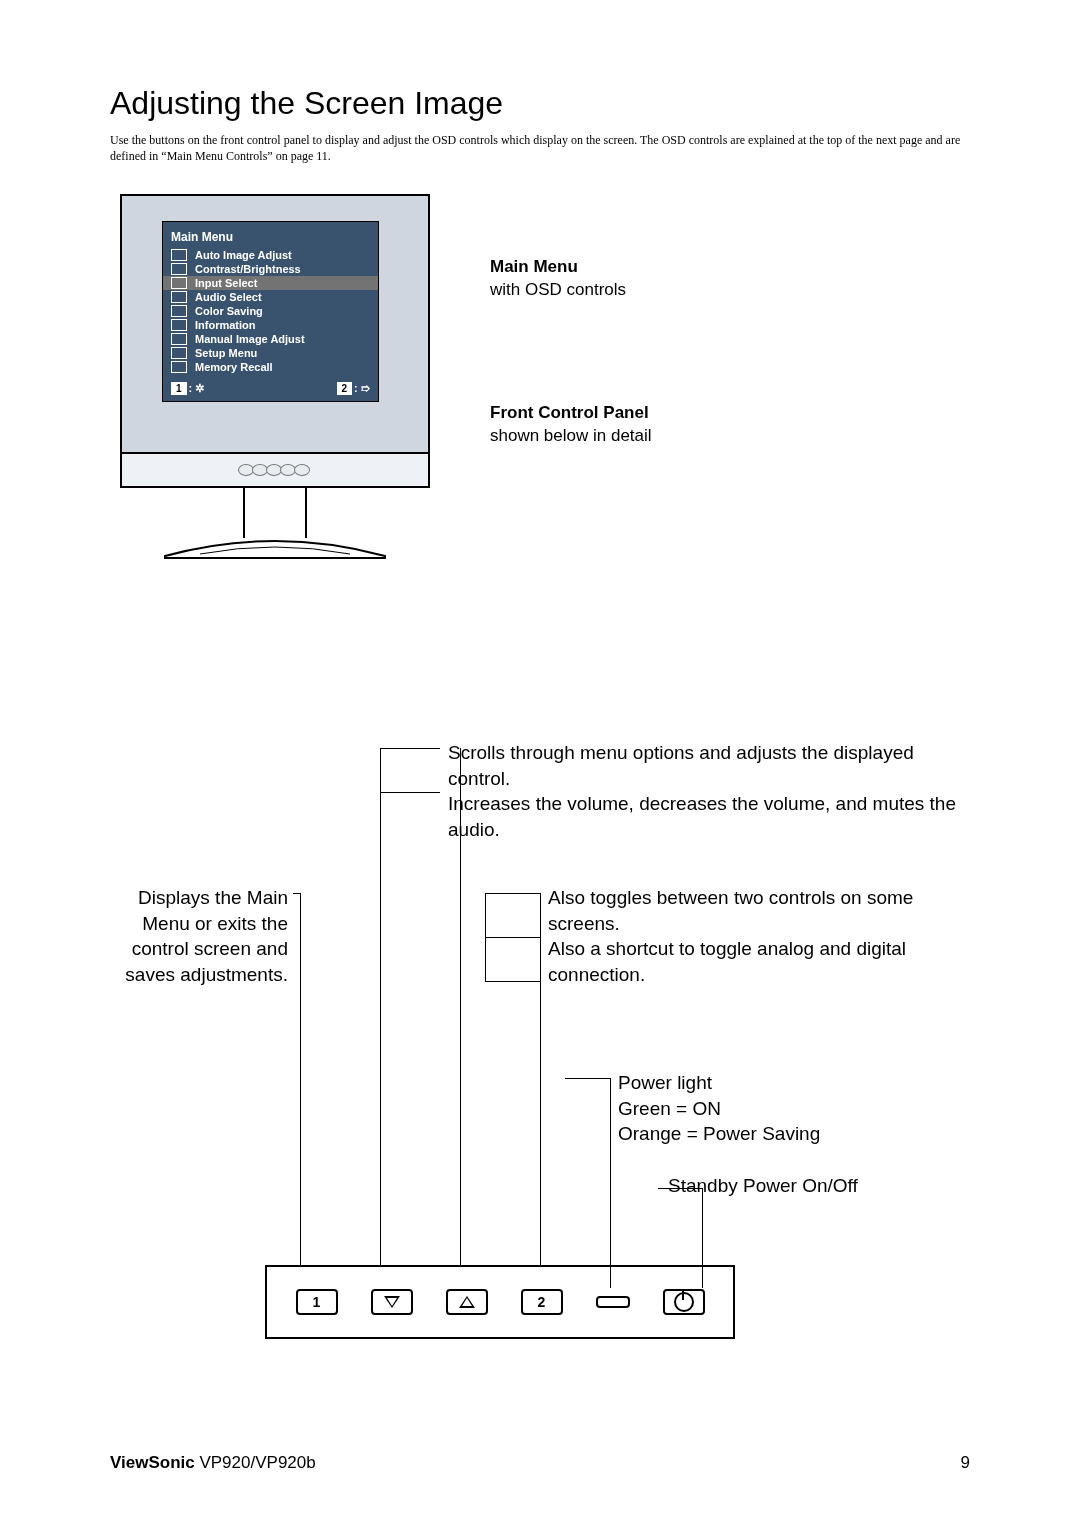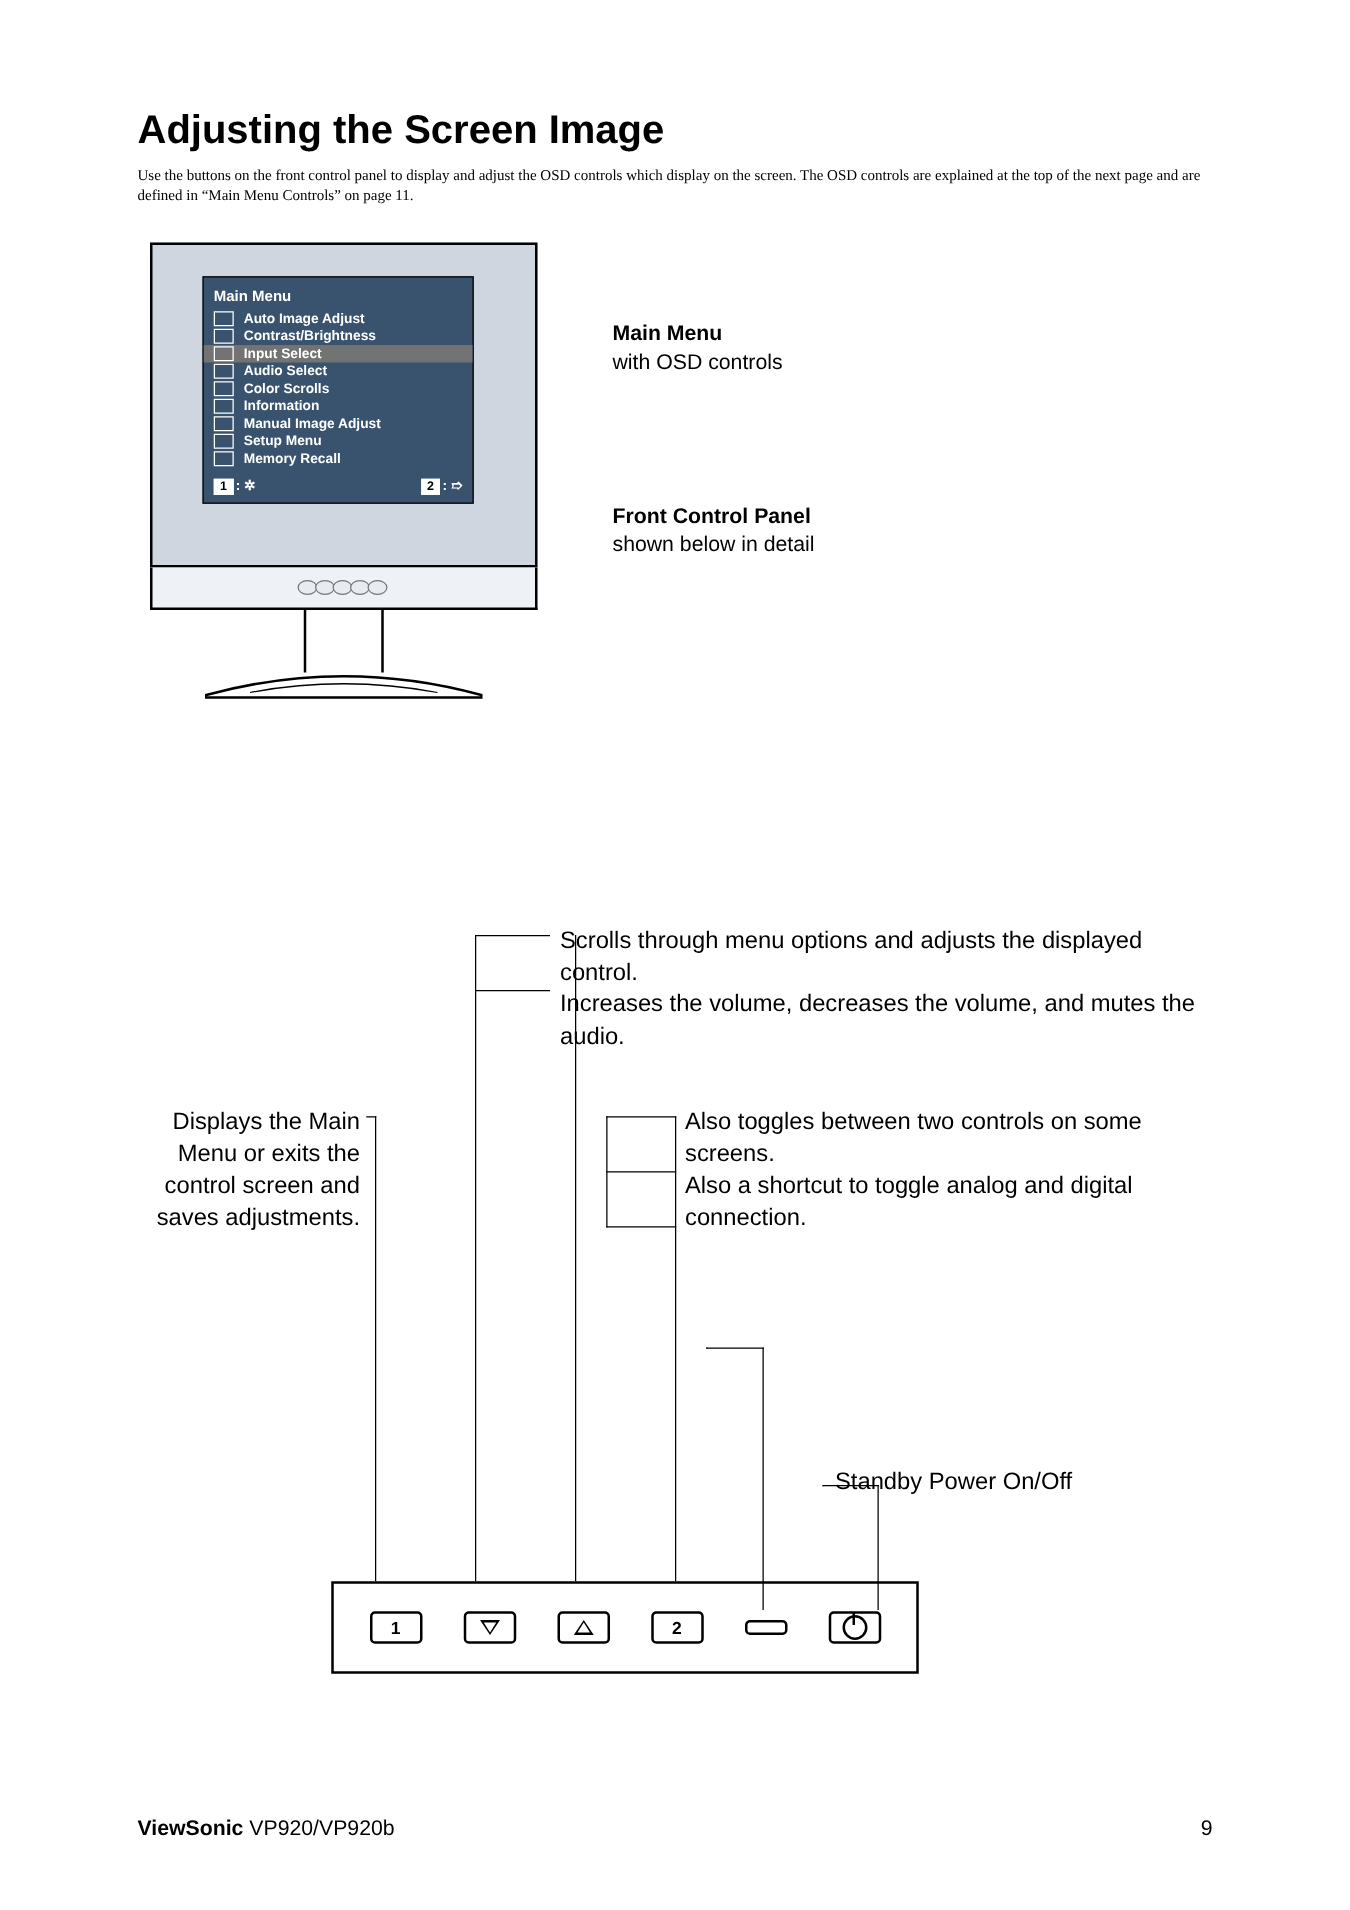--- a/index.html
+++ b/index.html
@@ -12,21 +12,21 @@
     background: #fff;
   }
   .page {
     position: absolute;
     left: 110px;
     top: 85px;
     width: 860px;
   }
   .title {
     font-size: 32px;
-    font-weight: bold;
+    font-weight: normal;
     margin-bottom: 10px;
   }
   .intro {
     font-family: "Times New Roman", serif;
     font-size: 12px;
     line-height: 1.35;
     margin-bottom: 30px;
   }
 
   
@@ -243,21 +243,21 @@
           <div class="osd-row hi">
               <span class="osd-icon"></span>
               <span>Input Select</span>
             </div>
           <div class="osd-row">
               <span class="osd-icon"></span>
               <span>Audio Select</span>
             </div>
           <div class="osd-row">
               <span class="osd-icon"></span>
-              <span>Color Scrolls</span>
+              <span>Color Saving</span>
             </div>
           <div class="osd-row">
               <span class="osd-icon"></span>
               <span>Information</span>
             </div>
           <div class="osd-row">
               <span class="osd-icon"></span>
               <span>Manual Image Adjust</span>
             </div>
           <div class="osd-row">
@@ -312,20 +312,25 @@
   <div class="note" style="left:448px; top:40px; width:510px;">
     <div>Scrolls through menu options and adjusts the displayed control.</div>
     <div>Increases the volume, decreases the volume, and mutes the audio.</div>
   </div>
 
   <div class="note" style="left:548px; top:185px; width:420px;">
     <div>Also toggles between two controls on some screens.</div>
     <div>Also a shortcut to toggle analog and digital connection.</div>
   </div>
 
+  <div class="note" style="left:618px; top:370px; width:350px;">
+    <div>Power light</div>
+    <div>Green = ON</div>
+    <div>Orange = Power Saving</div>
+  </div>
 
   <div class="note" style="left:668px; top:473px; width:250px;">Standby Power On/Off</div>
 
   <div class="line" style="left:380px; top:48px; width:1px; height:517px;"></div>
   <div class="line" style="left:380px; top:48px; width:60px; height:1px;"></div>
   <div class="line" style="left:380px; top:92px; width:60px; height:1px;"></div>
 
   <div class="line" style="left:460px; top:48px; width:1px; height:517px;"></div>
 
   <div class="line" style="left:300px; top:193px; width:1px; height:372px;"></div>

